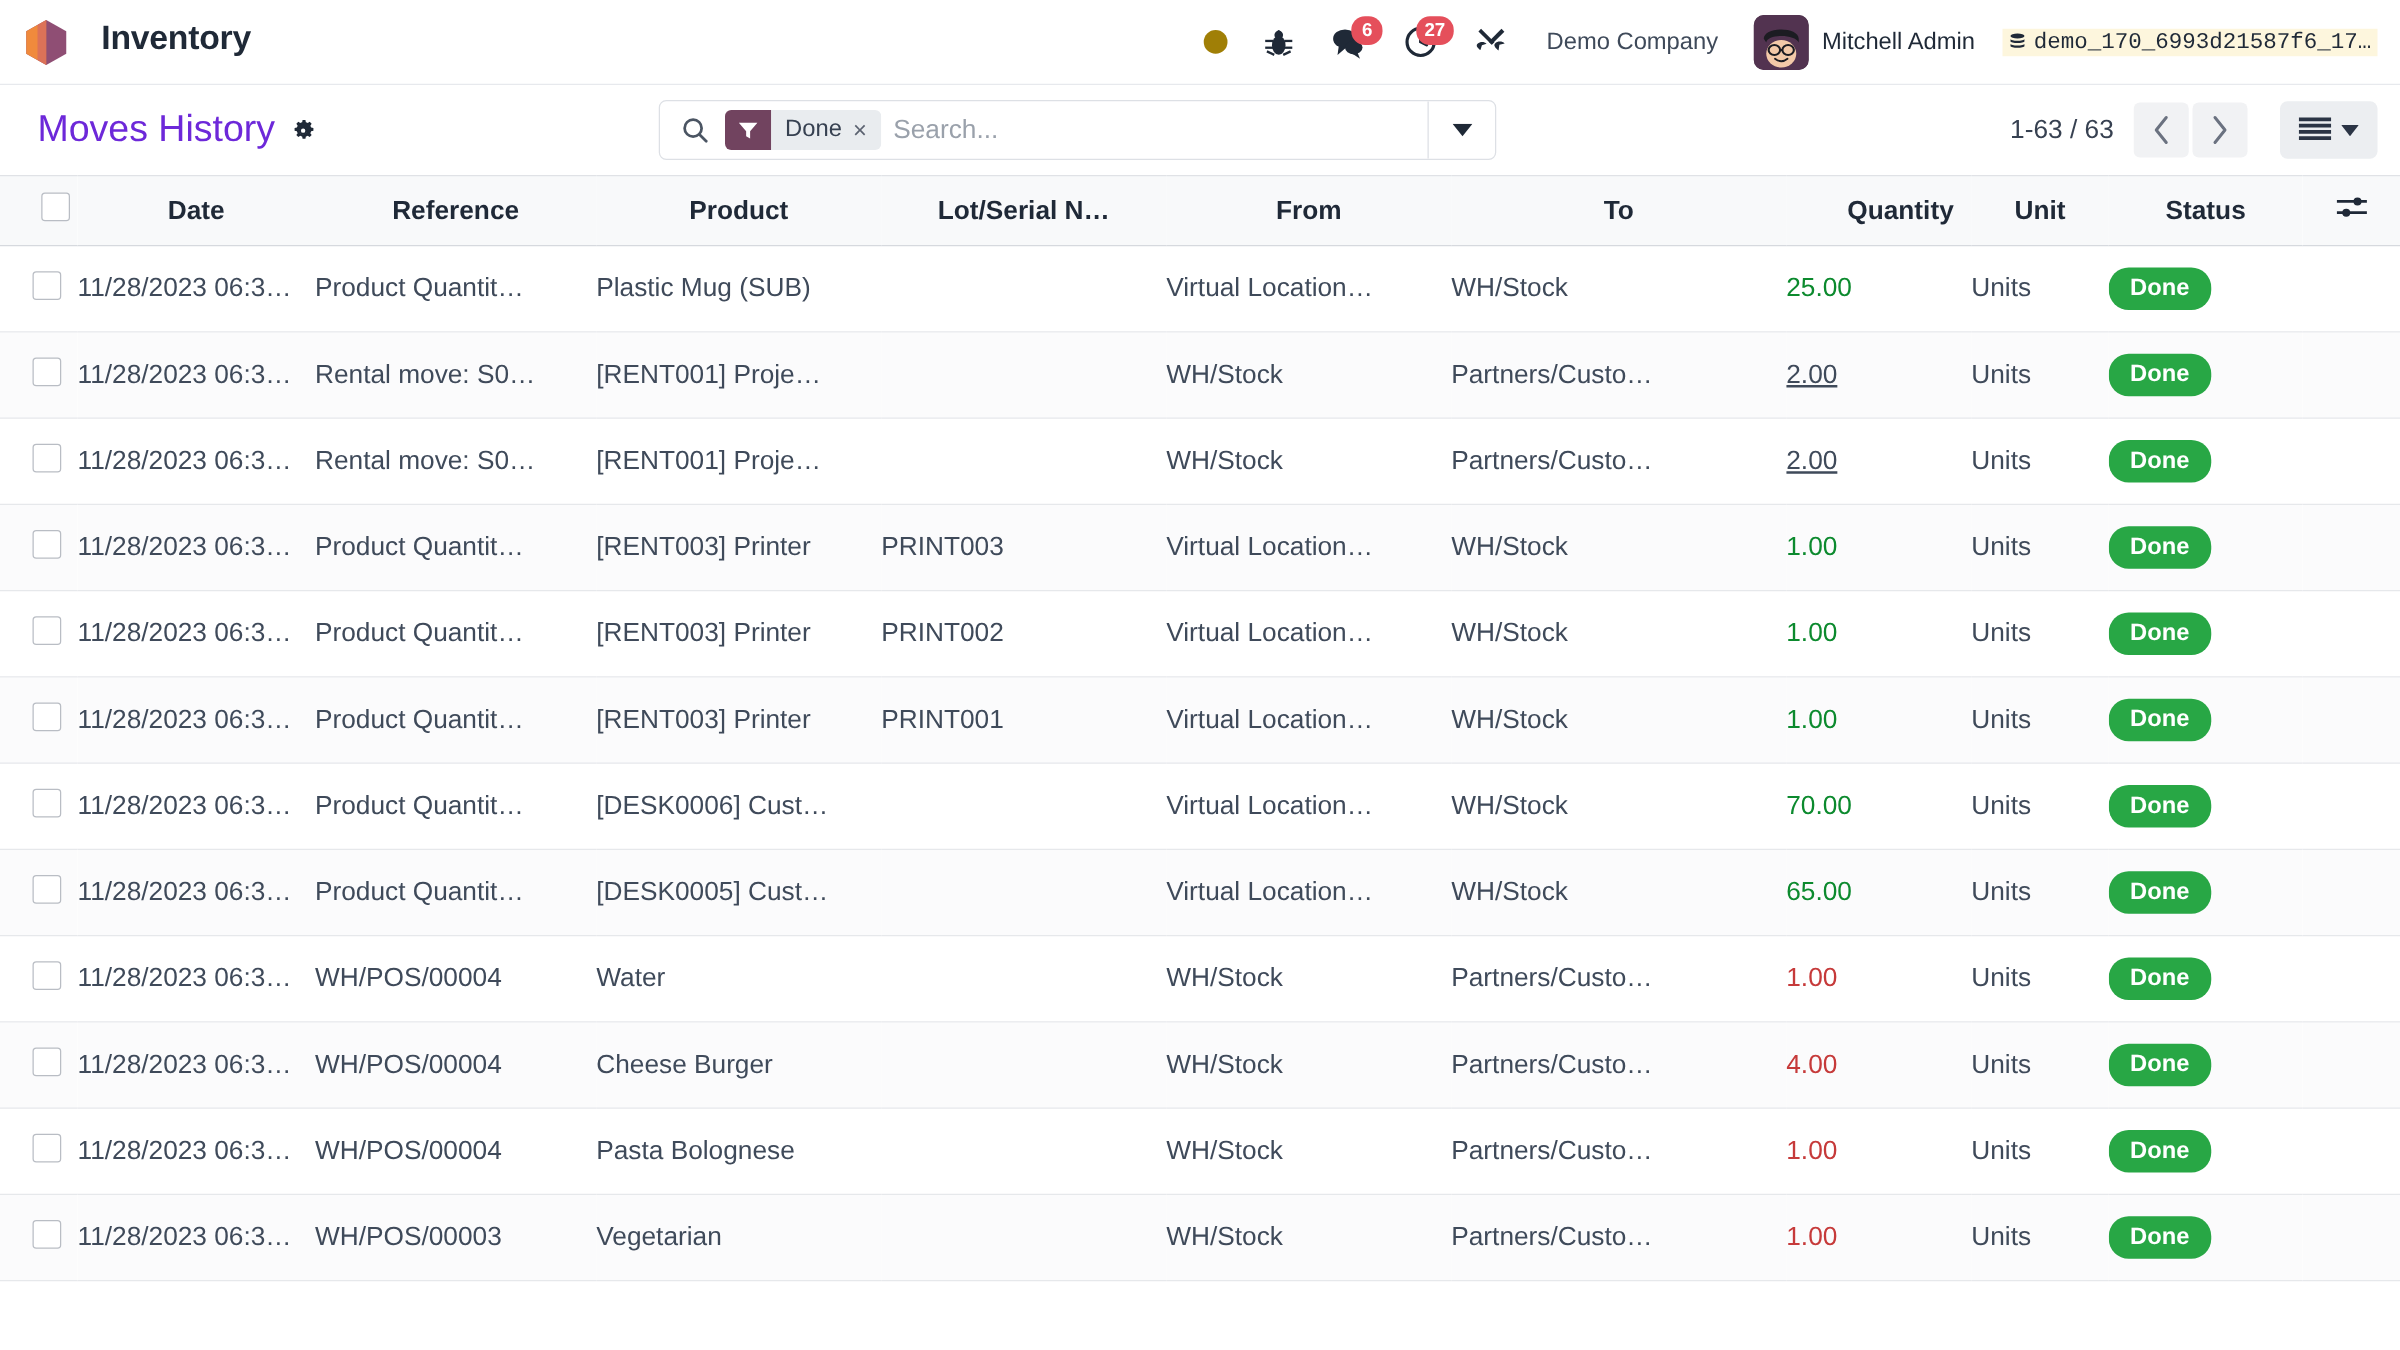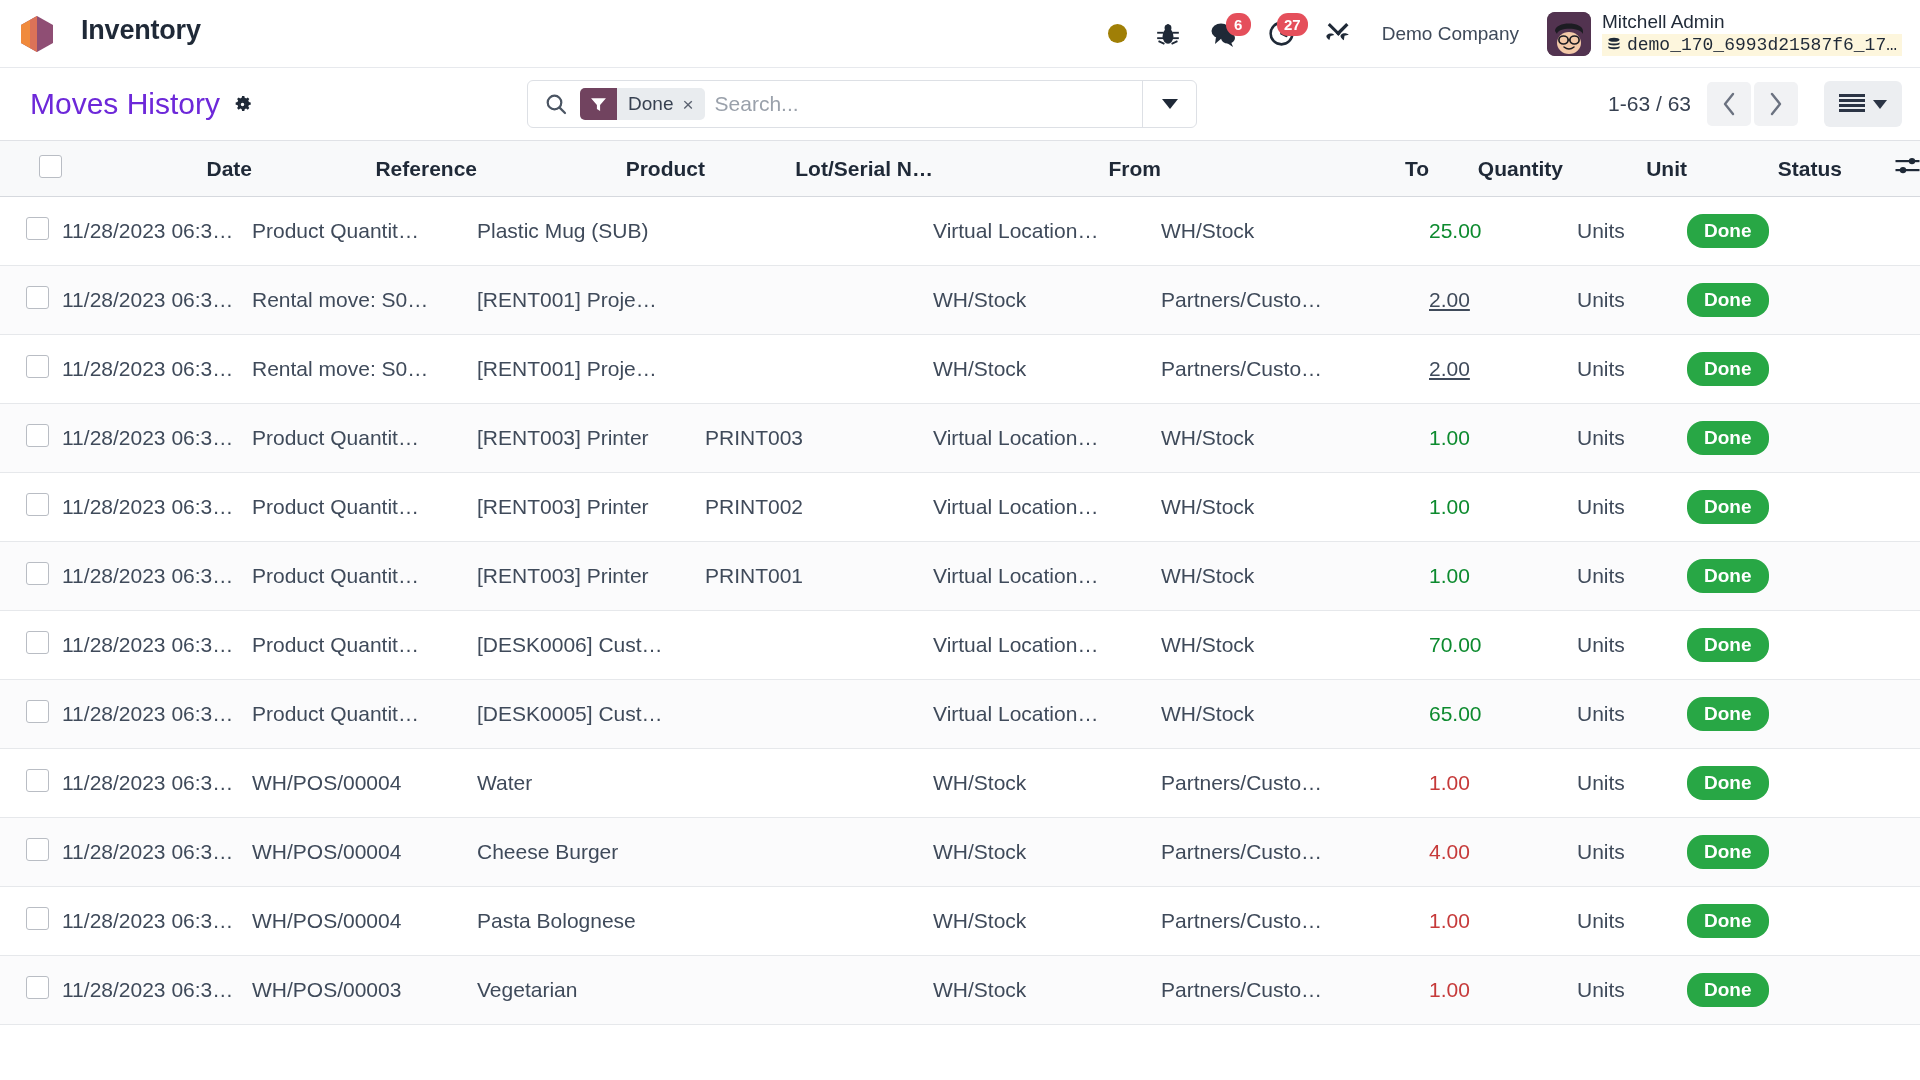--- a/index.html
+++ b/index.html
@@ -55,27 +55,28 @@
     white-space: nowrap; cursor: pointer;
   }
   .user-block {
     display: flex; align-items: center; gap: 11px;
     padding: 2px 4px 2px 12px; cursor: pointer;
   }
   .avatar {
     width: 44px; height: 44px; border-radius: 8px;
     background: #4c3349; flex: none; position: relative; overflow: hidden;
   }
-  .user-text { display: flex; flex-direction: column; gap: 2px; }
+  .user-text { display: flex; flex-direction: row; gap: 2px; }
   .user-name { font-size: 19px; color: #1f2937; line-height: 1.15; white-space: nowrap; }
   .user-db {
     font-size: 18px; color: #1f2937; background: #fdf6dd;
     padding: 1px 5px; display: flex; align-items: center; gap: 6px;
     white-space: nowrap; max-width: 300px; overflow: hidden;
     font-family: "Liberation Mono", monospace;
+    margin-left: 20px;
   }
 
   
   .control-panel {
     height: 72px; display: flex; align-items: center;
     padding: 0 18px 0 30px; background: #ffffff; gap: 14px;
   }
   .breadcrumb { display: flex; align-items: center; gap: 12px; flex: none; }
   .page-title { font-size: 30px; font-weight: 400; color: #6d28d9; white-space: nowrap; }
   .gear-icon { cursor: pointer; display: flex; align-items: center; }
@@ -129,21 +130,21 @@
 
   
   .table-wrap { width: 1920px; }
   table.list { width: 1920px; border-collapse: collapse; table-layout: fixed; }
 
   thead th {
     background: #f8f9fa;
     border-top: 1px solid #e0e2e6;
     border-bottom: 1px solid #d6d9de;
     font-size: 21px; font-weight: 700; color: #1f2937;
-    text-align: right; padding: 12px 0; height: 56px;
+    text-align: center; padding: 12px 0; height: 56px;
     white-space: nowrap; overflow: hidden;
   }
   thead th.num { text-align: right; }
 
   tbody td {
     font-size: 21px; color: #3f4a5a;
     border-bottom: 1px solid #e6e8eb;
     padding: 0; height: 69px; vertical-align: middle;
     white-space: nowrap; overflow: hidden; text-overflow: ellipsis;
   }

